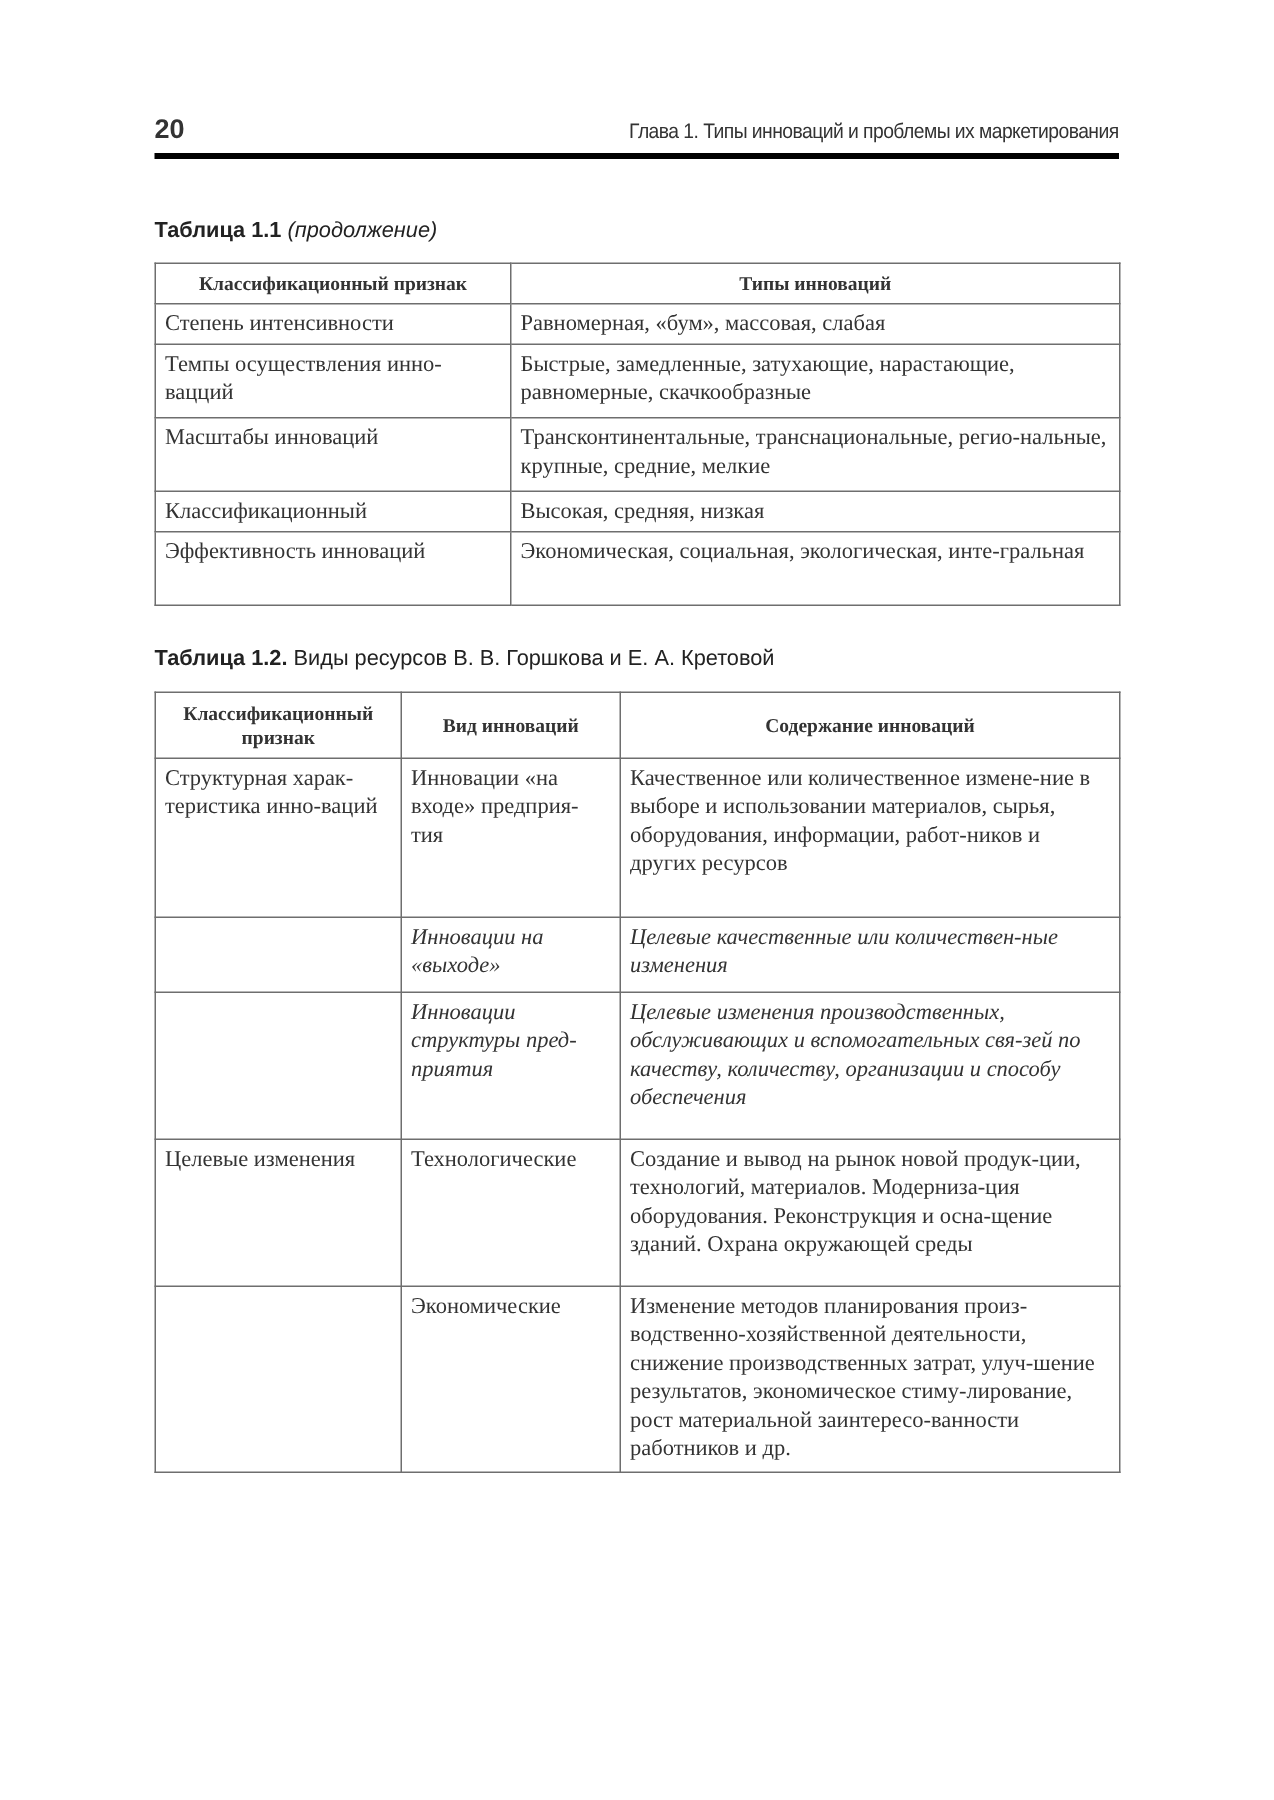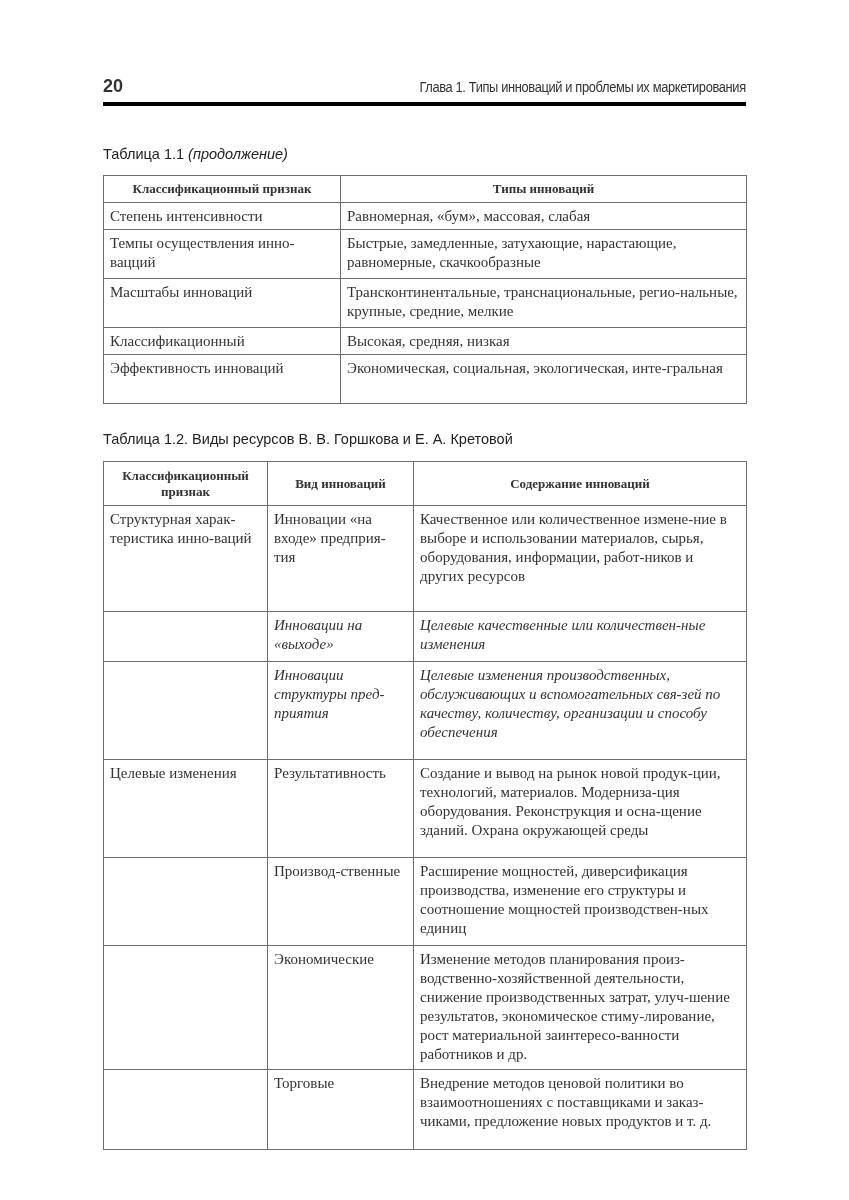--- a/index.html
+++ b/index.html
@@ -1,21 +1,21 @@
 <!DOCTYPE html>
 <html><head>
 <meta charset="utf-8">
 <style>
   html, body { margin: 0; padding: 0; background: #ffffff; }
   body { width: 849px; height: 1200px; position: relative; overflow: hidden; color: #2b2b2b; }
   .header { position: absolute; left: 103px; top: 76px; width: 643px; height: 26px; border-bottom: 4px solid #000000; }
   .page-num { position: absolute; left: 0; top: 0; font-family: "Liberation Sans", sans-serif; font-weight: bold; font-size: 18px; color: #333; }
   .running-head { position: absolute; right: 0; top: 3px; font-family: "Liberation Sans", sans-serif; font-size: 14px; letter-spacing: -0.4px; color: #333; transform: scaleX(0.92); transform-origin: right top; }
   .caption { position: absolute; left: 103px; font-family: "Liberation Sans", sans-serif; font-size: 14.5px; color: #222; }
-  .caption b { font-weight: normal; }
+  .caption b { font-weight: bold; }
   .caption i { font-style: italic; }
   table { position: absolute; left: 103px; border-collapse: collapse; font-family: "Liberation Serif", serif; font-size: 15px; line-height: 19px; color: #333; }
   td, th { border: 1px solid #6e6e6e; vertical-align: top; text-align: left; padding: 4px 6px 3px 6px; }
   th { font-weight: bold; font-size: 13px; line-height: 16px; text-align: center; vertical-align: middle; padding: 5px 6px; }
   table { border: 1.5px solid #555; }
   .t1 { top: 175px; width: 644px; }
   .t2 { top: 461px; width: 644px; }
 </style>
 </head>
 <body>
@@ -94,32 +94,22 @@
         <td>Инновации на «выходе»</td>
         <td>Целевые качественные или количествен-ные изменения</td>
       </tr>
       <tr style="height: 98px; font-style: italic;">
         <td></td>
         <td>Инновации структуры пред-приятия</td>
         <td>Целевые изменения производственных, обслуживающих и вспомогательных свя-зей по качеству, количеству, организации и способу обеспечения</td>
       </tr>
       <tr style="height: 98px;">
         <td>Целевые изменения</td>
-        <td>Результативность</td>
+        <td>Технологические</td>
         <td>Создание и вывод на рынок новой продук-ции, технологий, материалов. Модерниза-ция оборудования. Реконструкция и осна-щение зданий. Охрана окружающей среды</td>
-      </tr>
-      <tr style="height: 88px;">
-        <td></td>
-        <td>Производ-ственные</td>
-        <td>Расширение мощностей, диверсификация производства, изменение его структуры и соотношение мощностей производствен-ных единиц</td>
       </tr>
       <tr style="height: 124px;">
         <td></td>
         <td>Экономические</td>
         <td>Изменение методов планирования произ-водственно-хозяйственной деятельности, снижение производственных затрат, улуч-шение результатов, экономическое стиму-лирование, рост материальной заинтересо-ванности работников и др.</td>
       </tr>
-      <tr style="height: 80px;">
-        <td></td>
-        <td>Торговые</td>
-        <td>Внедрение методов ценовой политики во взаимоотношениях с поставщиками и заказ-чиками, предложение новых продуктов и т. д.</td>
-      </tr>
     </tbody>
 </table>
 
 </body></html>

